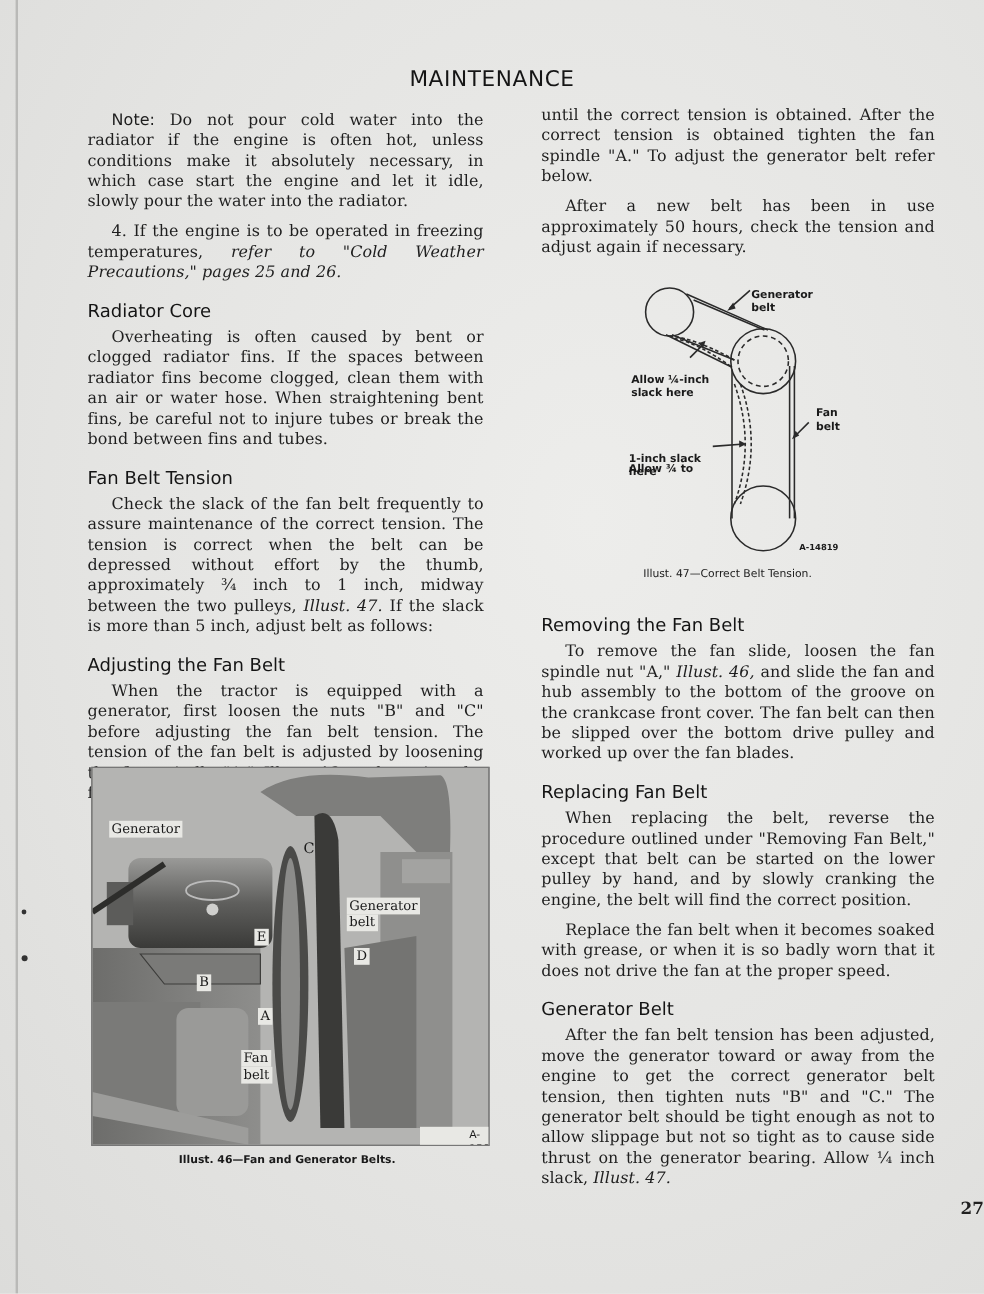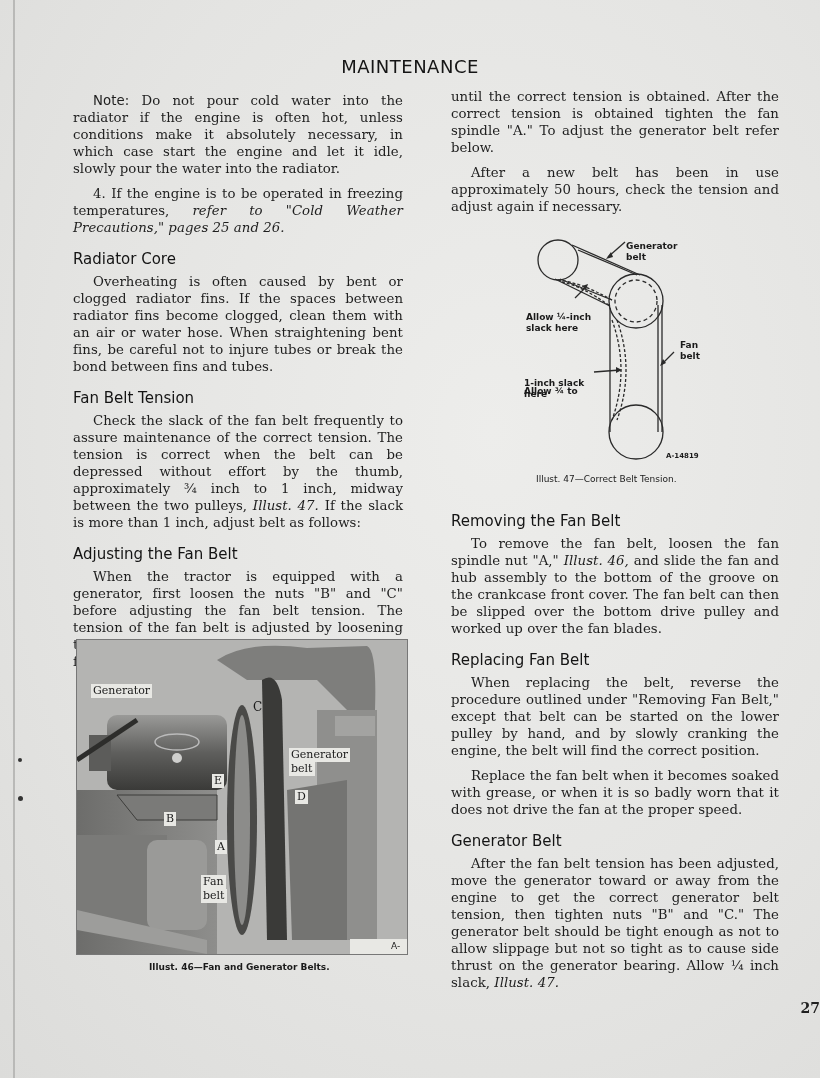--- a/index.html
+++ b/index.html
@@ -79,21 +79,21 @@
       <em>refer to "Cold Weather Precautions," pages 25 and 26.</em>
     </p>
 
     <h2 style="margin-top:14px;">Radiator Core</h2>
     <p>Overheating is often caused by bent or clogged radiator fins. If the spaces between radiator fins become clogged, clean them with an air or water hose. When straightening bent fins, be careful not to injure tubes or break the bond between fins and tubes.</p>
 
     <h2 style="margin-top:14px;">Fan Belt Tension</h2>
     <p>
       <span>Check the slack of the fan belt frequently to assure maintenance of the correct tension. The tension is correct when the belt can be depressed without effort by the thumb, approximately ¾ inch to 1 inch, midway between the two pulleys,</span>
       <em>Illust. 47.</em>
-      <span>If the slack is more than 1 inch, adjust belt as follows:</span>
+      <span>If the slack is more than 5 inch, adjust belt as follows:</span>
     </p>
 
     <h2 style="margin-top:14px;">Adjusting the Fan Belt</h2>
     <p>
       <span>When the tractor is equipped with a generator, first loosen the nuts "B" and "C" before adjusting the fan belt tension. The tension of the fan belt is adjusted by loosening the fan spindle "A,"</span>
       <em>Illust. 46,</em>
       <span>and moving the fan and hub assembly up or down</span>
     </p>
   </div>
 
@@ -193,21 +193,21 @@
     <div class="dlabel" style="left:24px;top:147px;margin-top:19px;">Allow ¾ to</div>
     <div class="dlabel" style="left:24px;top:158px;">1-inch slack</div>
     <div class="dlabel" style="left:24px;top:169px;">here</div>
     <div class="dlabel" style="left:166px;top:231px;font-size:7px;">A-14819</div>
   </div>
   <div class="caption" style="left:536px;top:474px;">Illust. 47—Correct Belt Tension.</div>
 
   <div class="col" style="left:451px;top:512px;width:328px;">
     <h2>Removing the Fan Belt</h2>
     <p>
-      <span>To remove the fan belt, loosen the fan spindle nut "A,"</span>
+      <span>To remove the fan slide, loosen the fan spindle nut "A,"</span>
       <em>Illust. 46,</em>
       <span>and slide the fan and hub assembly to the bottom of the groove on the crankcase front cover. The fan belt can then be slipped over the bottom drive pulley and worked up over the fan blades.</span>
     </p>
 
     <h2 style="margin-top:14px;">Replacing Fan Belt</h2>
     <p>When replacing the belt, reverse the procedure outlined under "Removing Fan Belt," except that belt can be started on the lower pulley by hand, and by slowly cranking the engine, the belt will find the correct position.</p>
     <p>Replace the fan belt when it becomes soaked with grease, or when it is so badly worn that it does not drive the fan at the proper speed.</p>
 
     <h2 style="margin-top:14px;">Generator Belt</h2>
     <p>

